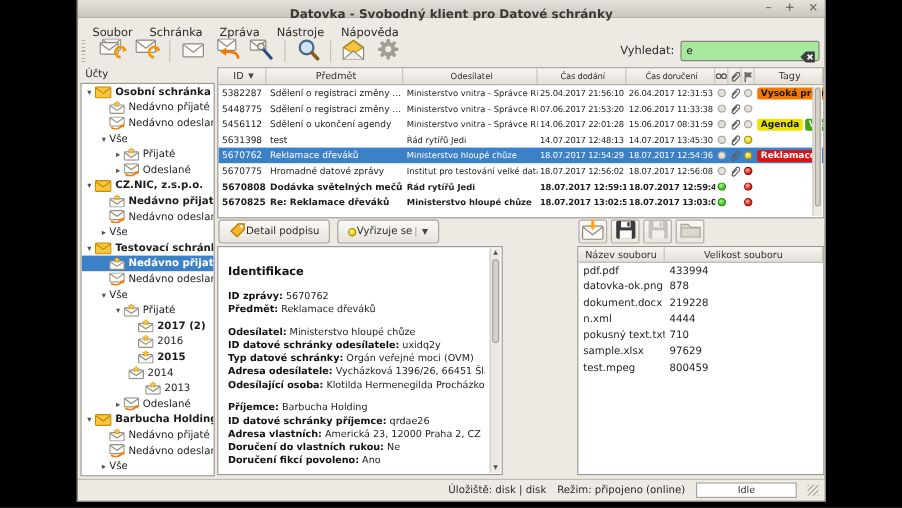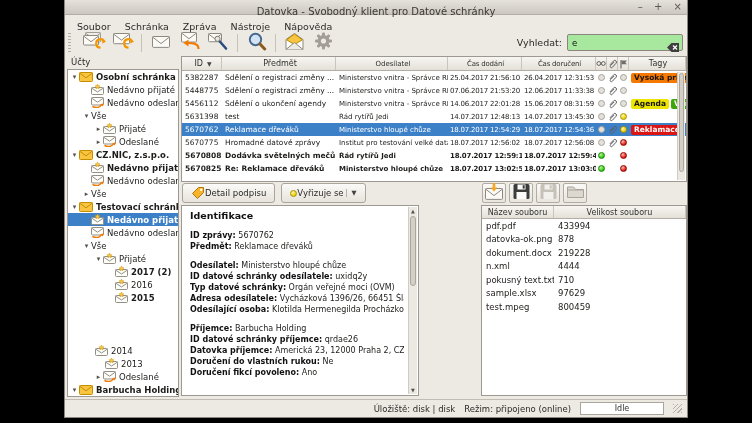--- a/index.html
+++ b/index.html
@@ -5,21 +5,21 @@
   * { margin:0; padding:0; box-sizing:border-box; }
   html,body { background:#000; }
   .stage { position:relative; width:752px; height:423px; background:#000; overflow:hidden;
            font-family:"DejaVu Sans", sans-serif; }
   .window { position:absolute; left:64px; top:0; width:624px; height:418px;
             background:#edeae4; border:1px solid #8a867e; border-top:none; }
 
   
   .titlebar { position:relative; height:15px; background:linear-gradient(#e5e2dc,#ccc8c0);
               border-bottom:1px solid #b2aea6; text-align:center; }
-  .title { font-size:10px; font-weight:normal; color:#3a3833; line-height:15px;text-align:right; }
+  .title { font-size:10px; font-weight:bold; color:#3a3833; line-height:15px;text-align:right; }
   .winctl { position:absolute; right:5px; top:0; line-height:14px; font-size:10px; color:#5c5953; }
   .winctl span { margin-left:8px; cursor:default; }
 
   
   .menubar { height:16px; padding-left:5px; }
   .menu-item { display:inline-block; padding:2px 7px 0 7px; font-size:9.5px; color:#2b2a27; }
 
   
   .toolbar { position:absolute; left:0; top:31px; right:0; height:25px; }
   .grip { display:inline-block; width:3px; height:20px; margin:2px 3px 0 3px; vertical-align:top;
@@ -78,21 +78,21 @@
 
   
   .actions { position:absolute; left:117px; top:183px; height:20px; display:flex; gap:6px; }
   .btn { display:inline-flex; align-items:center; gap:0; height:20px; padding:0 8px;
          background:linear-gradient(#fbfaf8,#e7e3dc); border:1px solid #a9a59d; border-radius:3px;
          font-size:8.5px; color:#2b2a27; white-space:nowrap; }
   .btn .dd { border-left:1px solid #b5b1a9; padding-left:5px; margin-left:2px; font-size:6.5px; color:#444; }
 
   
   .detailpane { position:absolute; left:116px; top:205px; width:238px; bottom:21px;
-                background:#fff; border:1px solid #9d9992; padding:4px 14px 0 8px; overflow:hidden; }
+                background:#fff; border:1px solid #9d9992; padding:15px 14px 0 8px; overflow:hidden; }
   .d-head { font-size:9.5px; font-weight:bold; color:#111; margin-bottom:9px; }
   .d-sec { margin-top:0; }
   .d-sec + .d-sec { margin-top:8px; }
   .d-line { font-size:8px; line-height:11px; white-space:nowrap; overflow:hidden; color:#1d1c1a; }
   .d-line b { color:#111; }
   .dsc { position:absolute; right:1px; top:1px; bottom:1px; width:9px; background:#ece9e3; border-left:1px solid #cfccc4; }
   .dsc .arr { position:absolute; left:0; right:0; height:8px; font-size:5px; text-align:center; color:#55524c; line-height:8px; }
   .dsc .a-up { top:0; } .dsc .a-dn { bottom:0; }
   .dsc .thumb { position:absolute; left:1px; right:1px; top:9px; height:70px; background:#d4d0c8; border:1px solid #aaa69e; border-radius:3px; }
 
@@ -398,32 +398,32 @@
             <span class="tr-arrow"></span>
             <span class="tr-icon">
               <svg width="13" height="11" viewBox="0 0 13 11">
                 <rect x="0.5" y="3.5" width="12" height="7" rx="1" fill="#fdfdfa" stroke="#938f85"></rect>
                 <path d="M0.5 4 L6.5 8 L12.5 4" fill="none" stroke="#938f85"></path>
                 <path d="M6.5 0 l0.8 1.6 1.8 0.25 -1.3 1.25 0.3 1.8 -1.6 -0.85 -1.6 0.85 0.3 -1.8 -1.3 -1.25 1.8 -0.25 z" fill="#f9c440" stroke="#c28e00" stroke-width="0.4"></path>
               </svg>
             </span>
             <span class="tr-label">2015</span>
           </div>
-          <div class="tree-row" style="padding-left: 18px; margin-top: 40px;">
+          <div class="tree-row" style="padding-left: 30px;">
             <span class="tr-arrow"></span>
             <span class="tr-icon">
               <svg width="13" height="11" viewBox="0 0 13 11">
                 <rect x="0.5" y="3.5" width="12" height="7" rx="1" fill="#fdfdfa" stroke="#938f85"></rect>
                 <path d="M0.5 4 L6.5 8 L12.5 4" fill="none" stroke="#938f85"></path>
                 <path d="M6.5 0 l0.8 1.6 1.8 0.25 -1.3 1.25 0.3 1.8 -1.6 -0.85 -1.6 0.85 0.3 -1.8 -1.3 -1.25 1.8 -0.25 z" fill="#f9c440" stroke="#c28e00" stroke-width="0.4"></path>
               </svg>
             </span>
             <span class="tr-label">2014</span>
           </div>
-          <div class="tree-row" style="padding-left: 28px;">
+          <div class="tree-row" style="padding-left: 44px;">
             <span class="tr-arrow"></span>
             <span class="tr-icon">
               <svg width="13" height="11" viewBox="0 0 13 11">
                 <rect x="0.5" y="3.5" width="12" height="7" rx="1" fill="#fdfdfa" stroke="#938f85"></rect>
                 <path d="M0.5 4 L6.5 8 L12.5 4" fill="none" stroke="#938f85"></path>
                 <path d="M6.5 0 l0.8 1.6 1.8 0.25 -1.3 1.25 0.3 1.8 -1.6 -0.85 -1.6 0.85 0.3 -1.8 -1.3 -1.25 1.8 -0.25 z" fill="#f9c440" stroke="#c28e00" stroke-width="0.4"></path>
               </svg>
             </span>
             <span class="tr-label">2013</span>
           </div>
@@ -689,21 +689,21 @@
           <div class="d-sec">
             <div class="d-line"><b>Odesílatel:</b> Ministerstvo hloupé chůze</div>
             <div class="d-line"><b>ID datové schránky odesílatele:</b> uxidq2y</div>
             <div class="d-line"><b>Typ datové schránky:</b> Orgán veřejné moci (OVM)</div>
             <div class="d-line"><b>Adresa odesílatele:</b> Vycházková 1396/26, 66451 Šlapanice, CZ</div>
             <div class="d-line"><b>Odesílající osoba:</b> Klotilda Hermenegilda Procházková, Oprávněná osoba</div>
           </div>
           <div class="d-sec">
             <div class="d-line"><b>Příjemce:</b> Barbucha Holding</div>
             <div class="d-line"><b>ID datové schránky příjemce:</b> qrdae26</div>
-            <div class="d-line"><b>Datovka příjemce:</b> Americká 23, 12000 Praha 2, CZ</div>
+            <div class="d-line"><b>Adresa vlastních:</b> Americká 23, 12000 Praha 2, CZ</div>
             <div class="d-line"><b>Doručení do vlastních rukou:</b> Ne</div>
             <div class="d-line"><b>Doručení fikcí povoleno:</b> Ano</div>
           </div>
         </div>
       <div class="dsc">
         <div class="arr a-up">▲</div>
         <div class="thumb"></div>
         <div class="arr a-dn">▼</div>
       </div>
     </div>

